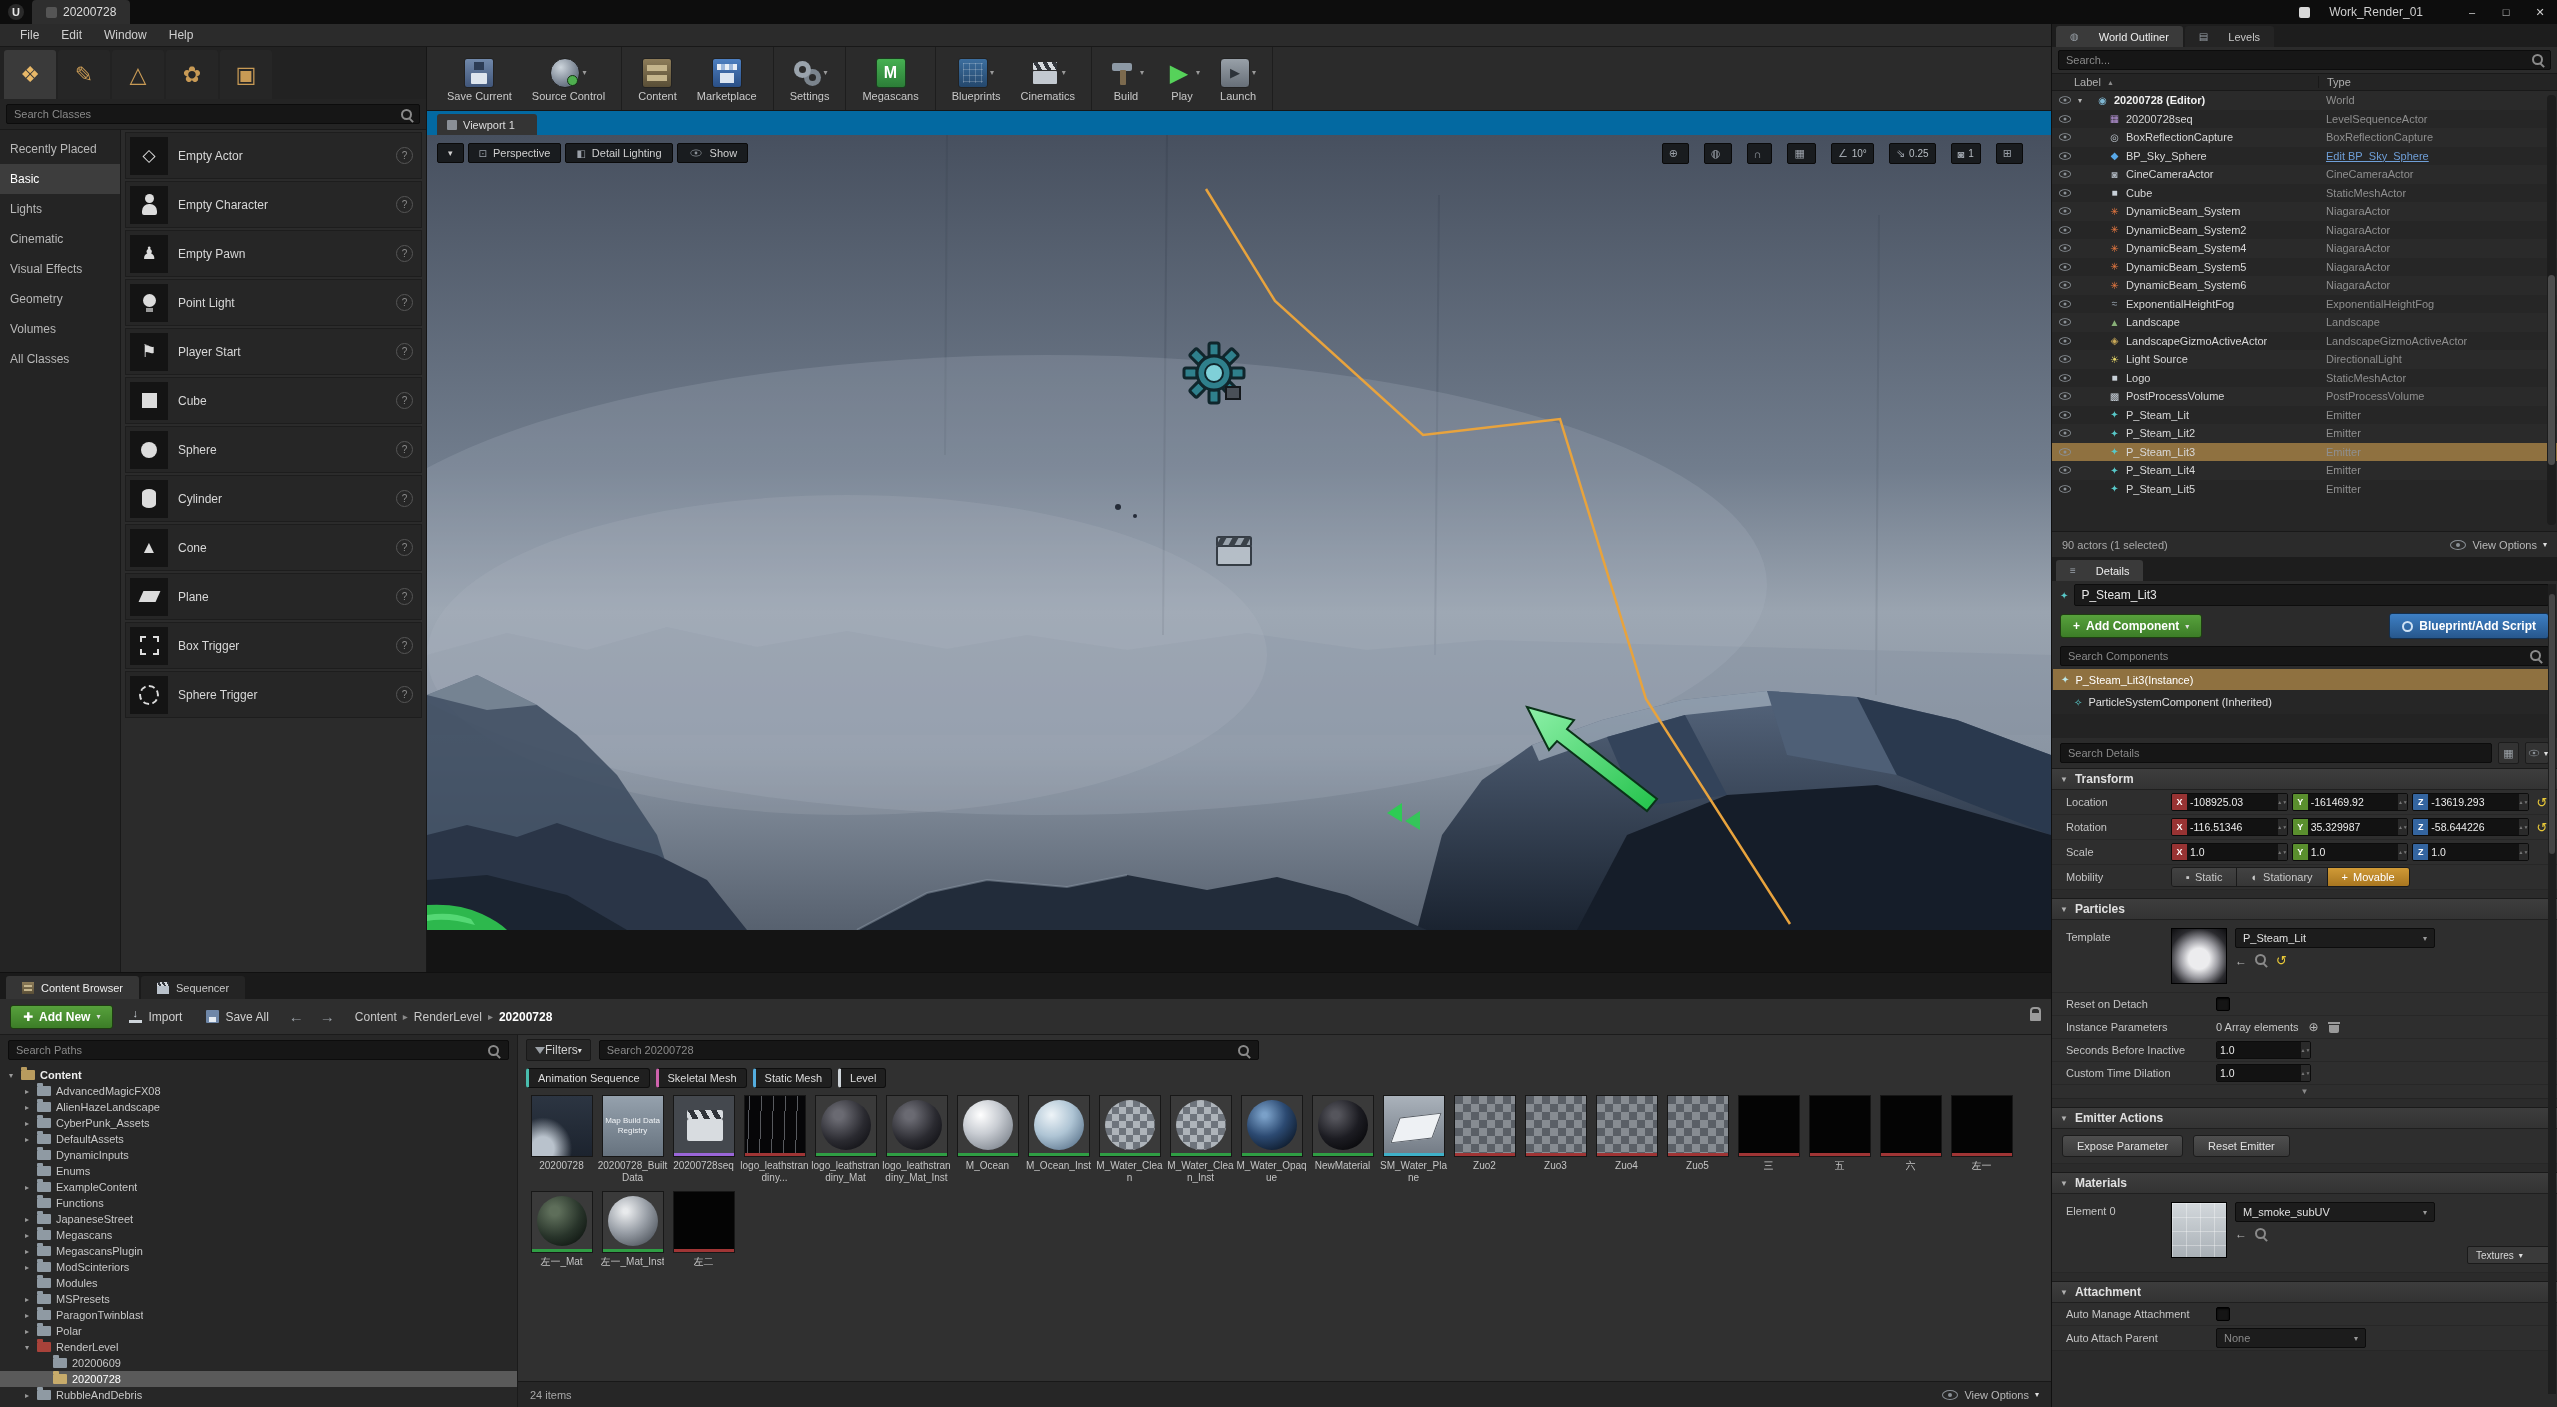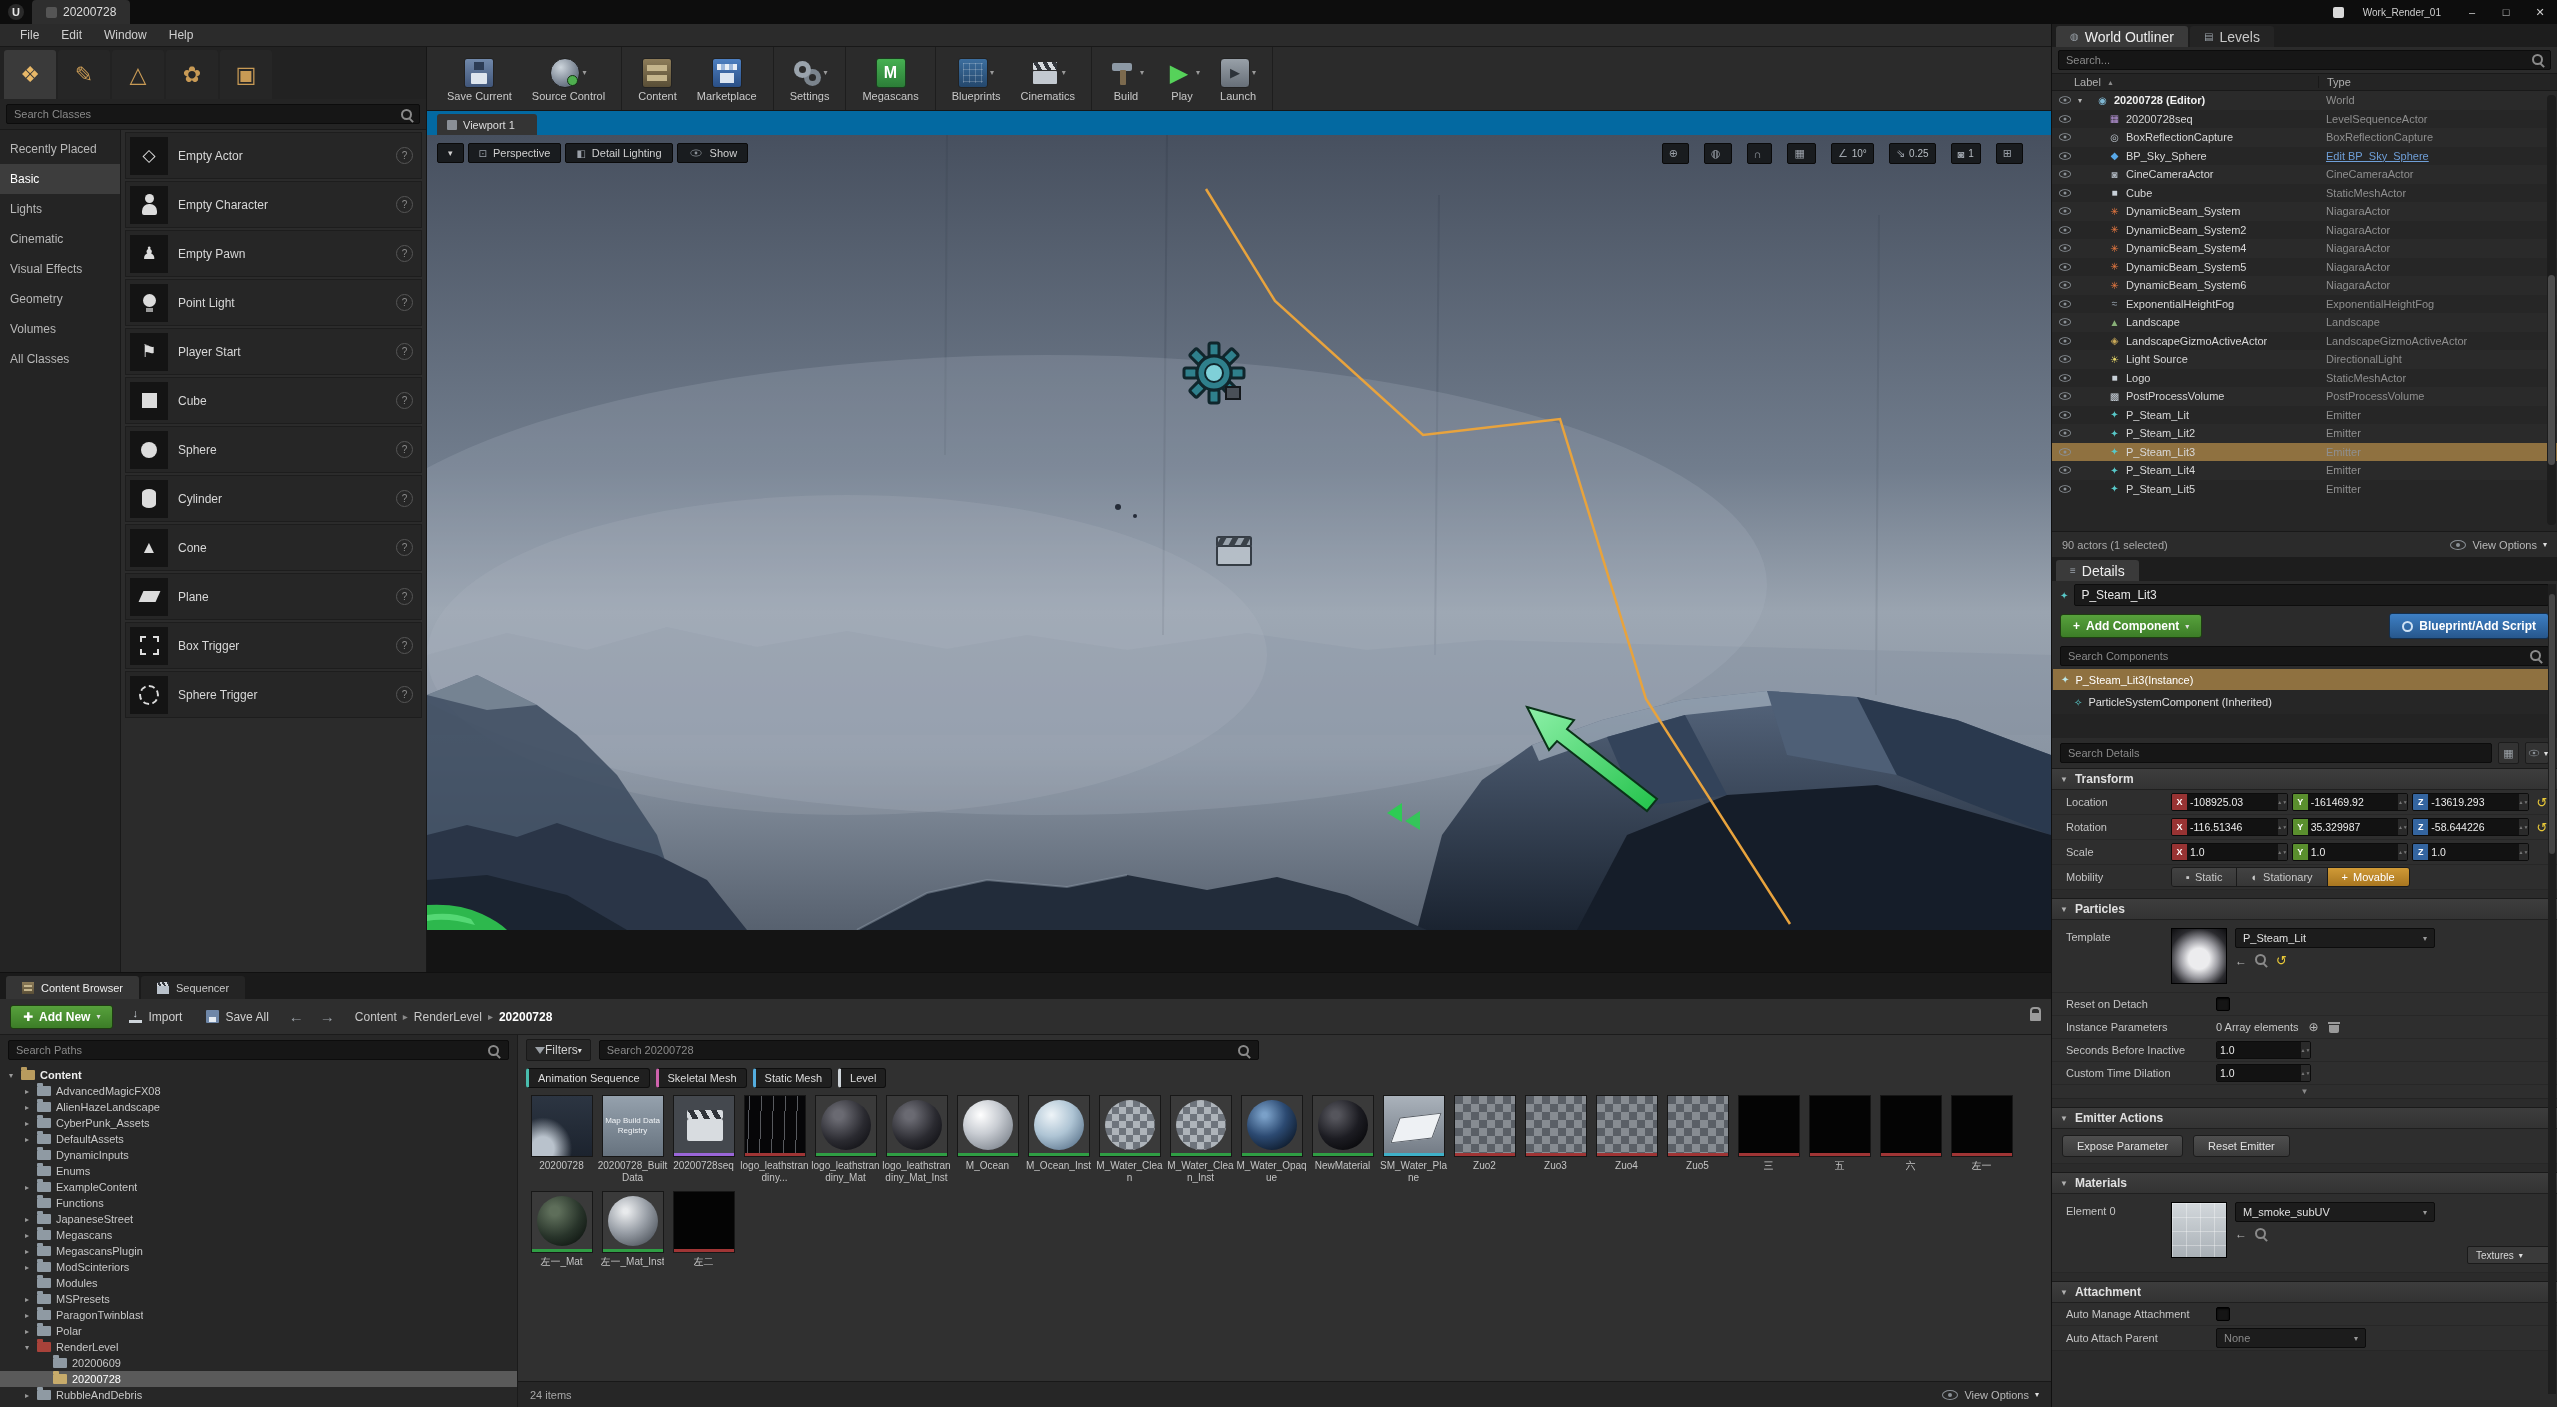--- a/index.html
+++ b/index.html
@@ -6,21 +6,21 @@
   html,body{background:#111;}
   body{font-family:"Liberation Sans","DejaVu Sans",sans-serif;font-size:12px;color:#cfcfcf;}
   #app{position:relative;width:2557px;height:1407px;background:#202020;overflow:hidden}
 
   
   #titlebar{position:absolute;left:0;top:0;width:2557px;height:24px;background:#0d0d0d;display:flex;align-items:center}
   .ue-logo{width:16px;height:16px;border-radius:50%;background:#2a2a2a;color:#e8e8e8;font-size:11px;font-weight:bold;display:flex;align-items:center;justify-content:center;margin:0 8px}
   .win-tab{height:24px;background:#2e2e2e;display:flex;align-items:center;padding:0 14px;gap:6px;color:#ddd;font-size:12px;border-radius:4px 4px 0 0}
   .win-tab .mini-logo{width:11px;height:11px;background:#555;border-radius:2px}
   #titlebar .spacer{flex:1}
-  .win-title{color:#cfcfcf;font-size:10px;display:flex;align-items:center;gap:19px;margin-right:14px}
+  .win-title{color:#cfcfcf;font-size:12px;display:flex;align-items:center;gap:19px;margin-right:32px}
   .win-title .mini-logo{width:11px;height:11px;background:#d8d8d8;border-radius:2px}
   .win-btns{display:flex;height:24px}
   .win-btn{width:34px;height:24px;display:flex;align-items:center;justify-content:center;color:#cfcfcf;font-size:11px}
 
   
   #menubar{position:absolute;left:0;top:24px;width:2051px;height:23px;background:#2b2b2b;border-bottom:1px solid #181818;display:flex;align-items:center;padding-left:10px;gap:2px}
   .menu-item{padding:2px 10px;color:#cfcfcf;font-size:12px}
 
   
   #left{position:absolute;left:0;top:47px;width:427px;height:925px;background:#282828;border-right:1px solid #161616;display:flex;flex-direction:column;overflow:hidden}
@@ -217,21 +217,21 @@
   .asset-label{font-size:10px;color:#c4c4c4;text-align:center;line-height:1.15;margin-top:3px;max-height:36px;overflow:hidden;word-break:break-all}
   .cb-foot{height:26px;background:#262626;border-top:1px solid #181818;display:flex;align-items:center;padding:0 12px;color:#a8a8a8;font-size:11px}
   .cb-foot .spacer{flex:1}
   .eye{width:16px;height:10px;border:1px solid #8a9096;border-radius:50%;position:relative;display:inline-block}
   .eye::after{content:"";position:absolute;inset:2px 5px;background:#8a9096;border-radius:50%}
   .view-opts{display:flex;align-items:center;gap:6px;color:#b8b8b8;font-size:11px}
 
   
   #right{position:absolute;left:2051px;top:24px;width:506px;height:1383px;background:#2b2b2b;border-left:1px solid #101010;display:flex;flex-direction:column;overflow:hidden}
   .ol-tabs{height:23px;background:#1d1d1d;display:flex;align-items:flex-end;padding-left:4px;gap:2px}
-  .ol-tab{height:21px;background:#242424;border-radius:3px 3px 0 0;display:flex;align-items:center;gap:6px;padding:0 14px;font-size:14px;color:#c8c8c8}
+  .ol-tab{height:21px;background:#242424;border-radius:3px 3px 0 0;display:flex;align-items:center;gap:20px;padding:0 14px;font-size:11px;color:#c8c8c8}
   .ol-tab[data-state="active"]{background:#3a3a3a;color:#eee}
   .t-ic{display:inline-block;font-size:10px;color:#9aa2aa}
   .t-ic[data-icon="world-outliner"]::before{content:"◍"}
   .t-ic[data-icon="levels"]::before{content:"▤"}
   .t-ic[data-icon="details"]::before{content:"≡"}
   .ol-search{height:26px;padding:3px 6px;position:relative;background:#2b2b2b}
   .ol-search .mag{position:absolute;right:12px;top:7px}
   .ol-head{height:18px;display:flex;align-items:center;background:#242424;border-top:1px solid #191919;border-bottom:1px solid #191919;font-size:11px;color:#b0b0b0}
   .ol-head .h-label{flex:1;padding-left:22px;display:flex;gap:6px;align-items:center}
   .ol-head .h-sort{font-size:7px;color:#8a8a8a}

